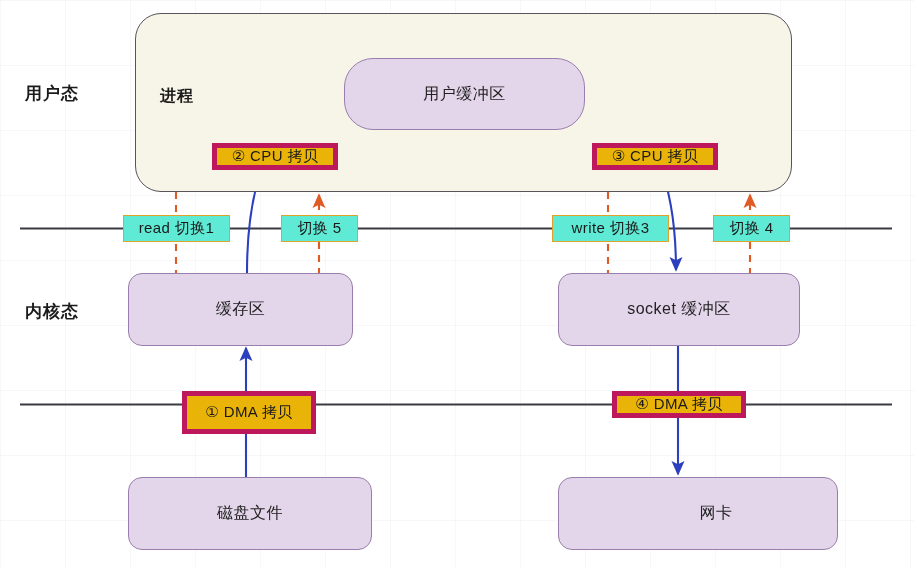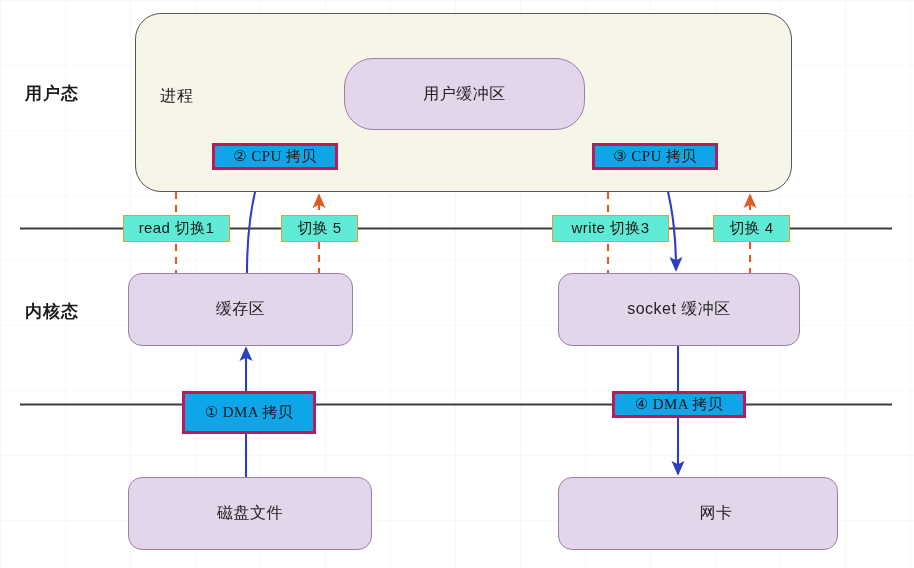--- a/index.html
+++ b/index.html
@@ -11,34 +11,34 @@
       linear-gradient(to right, rgba(120,120,170,0.055) 1px, transparent 1px),
       linear-gradient(to bottom, rgba(120,120,170,0.055) 1px, transparent 1px);
     background-size:65px 65px;
     pointer-events:none;}
 
   svg.layer{position:absolute;left:0;top:0;width:914px;height:568px;overflow:visible;}
 
   .side-label{position:absolute;font-weight:bold;font-size:17px;color:#1b1b1b;
     letter-spacing:1px;white-space:nowrap;}
 
-  .proc-title{position:absolute;font-weight:normal;font-size:16px;color:#1b1b1b;
+  .proc-title{position:absolute;font-weight:bold;font-size:16px;color:#1b1b1b;
     letter-spacing:1px;white-space:nowrap;}
 
   .node{position:absolute;display:flex;align-items:center;justify-content:center;
     background:#e3d5ea;border:1.4px solid #9a7fae;border-radius:14px;
     font-size:16px;color:#222;letter-spacing:.5px;white-space:nowrap;
     box-shadow:0 0 0 0 rgba(0,0,0,0);}
 
   .proc-box{position:absolute;background:#f7f4e8;border:1.7px solid #55555a;
     border-radius:26px;}
 
   .tag{position:absolute;display:flex;align-items:center;justify-content:center;
     font-size:15px;white-space:nowrap;letter-spacing:.4px;box-sizing:border-box;}
-  .tag-blue{background:#0ea5e9;border:3px solid #be185d;color:#1a1a1a;font-family:Liberation Serif, serif;}
+  .tag-blue{background:#eab308;border:5px solid #be185d;color:#1a1a1a;}
   .tag-orange{background:#5eead4;border:1.3px solid #e0a32a;color:#1a1a1a;}
 </style>
 </head>
 <body>
 
 <div id="stage">
 
   <div class="grid"></div>
 
   <svg class="layer">

